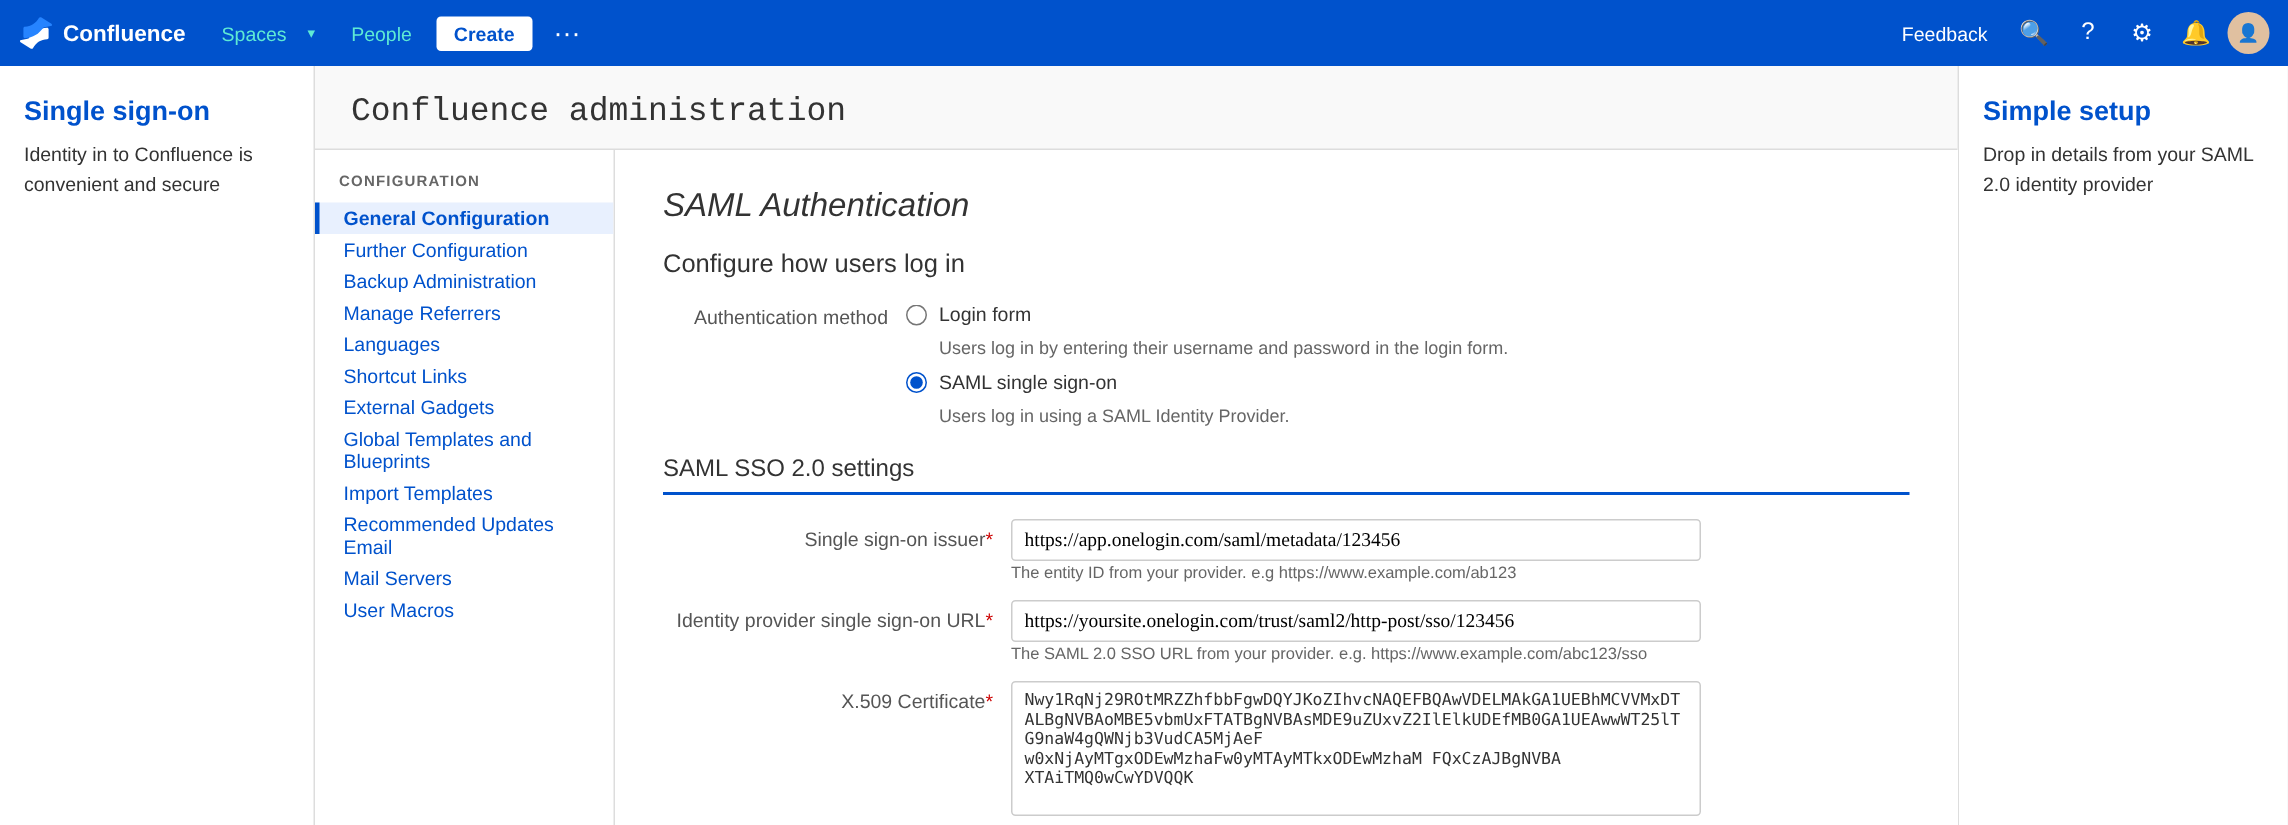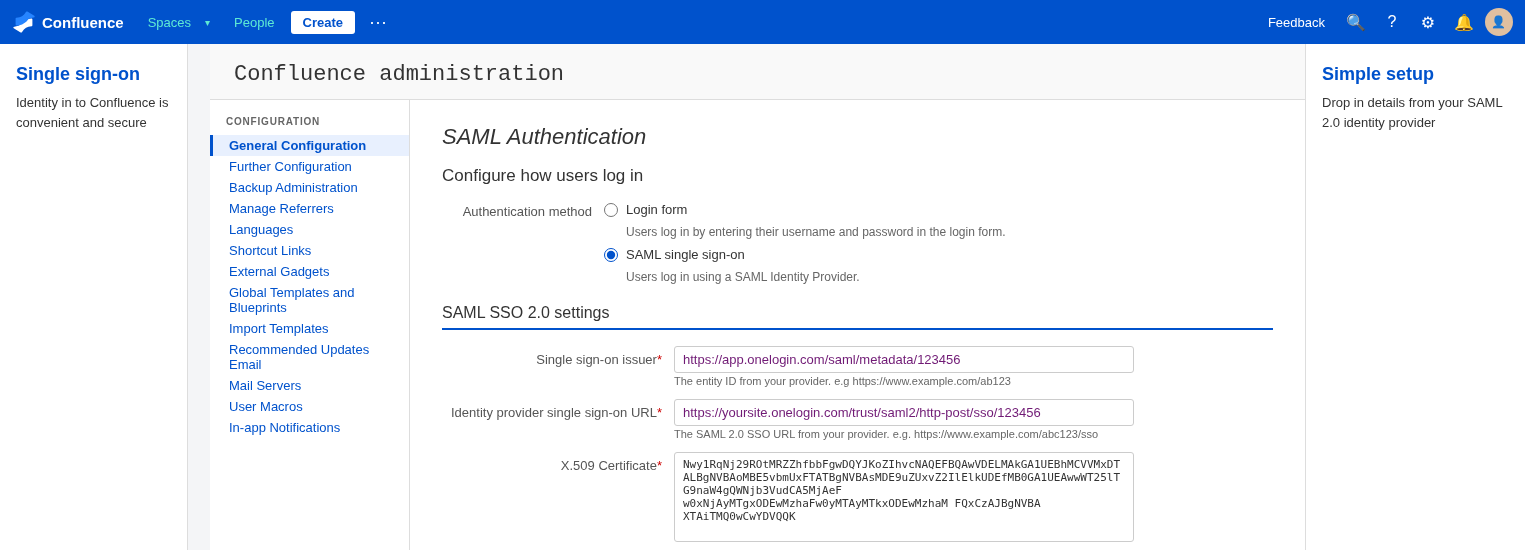--- a/index.html
+++ b/index.html
@@ -38,21 +38,21 @@
     .topnav-icon-btn {
       color: #fff; width: 30px; height: 30px; display: flex; align-items: center;
       justify-content: center; border-radius: 3px; cursor: pointer; font-size: 16px;
     }
     .avatar { width: 28px; height: 28px; border-radius: 50%; background: #ccc; overflow: hidden; cursor: pointer; }
 
     
     .left-panel {
       position: fixed;
       top: 44px; left: 0;
-      width: 188px;
+      width: 210px;
       height: calc(550px - 44px);
       background: #fff;
       border-right: 1px solid #ddd;
       padding: 20px 16px;
       overflow: hidden;
     }
     .left-panel-title {
       color: #0052cc; font-weight: 700; font-size: 18px; margin-bottom: 8px;
     }
     .left-panel-body { color: #333; font-size: 13px; line-height: 1.5; }
@@ -155,22 +155,23 @@
     .form-row {
       display: flex; align-items: flex-start; gap: 12px; margin-bottom: 12px;
     }
     .form-label {
       font-size: 13px; color: #555; min-width: 220px; text-align: right; padding-top: 6px;
     }
     .form-label .required { color: #cc0000; }
     .form-input {
       flex: 1; max-width: 460px;
       border: 1px solid #ccc; border-radius: 3px;
-      padding: 5px 8px; font-size: 13px; color: #701a75;
-      background: #fff;
+      padding: 5px 8px; font-size: 13px; color: #000000;
+      background: #fff;
+      font-family: Liberation Serif, serif;
     }
     .form-hint { font-size: 11px; color: #666; margin-top: 2px; }
     .form-input-wrap { display: flex; flex-direction: column; flex: 1; max-width: 460px; }
 
     .cert-textarea {
       width: 100%; height: 90px;
       border: 1px solid #ccc; border-radius: 3px;
       padding: 5px 8px; font-size: 11px; color: #333;
       font-family: monospace; resize: none;
       background: #fff;
@@ -250,21 +251,20 @@
         <a class="left-nav-item">Backup Administration</a>
         <a class="left-nav-item">Manage Referrers</a>
         <a class="left-nav-item">Languages</a>
         <a class="left-nav-item">Shortcut Links</a>
         <a class="left-nav-item">External Gadgets</a>
         <a class="left-nav-item">Global Templates and Blueprints</a>
         <a class="left-nav-item">Import Templates</a>
         <a class="left-nav-item">Recommended Updates Email</a>
         <a class="left-nav-item">Mail Servers</a>
         <a class="left-nav-item">User Macros</a>
-        <a class="left-nav-item">In-app Notifications</a>
       </nav>
 
       <div class="content-area">
         <h2 class="content-title">SAML Authentication</h2>
         <h3 class="content-subtitle">Configure how users log in</h3>
 
         <div class="auth-method-row">
           <div class="auth-method-label">Authentication method</div>
           <div class="auth-options">
             <div class="auth-option">

